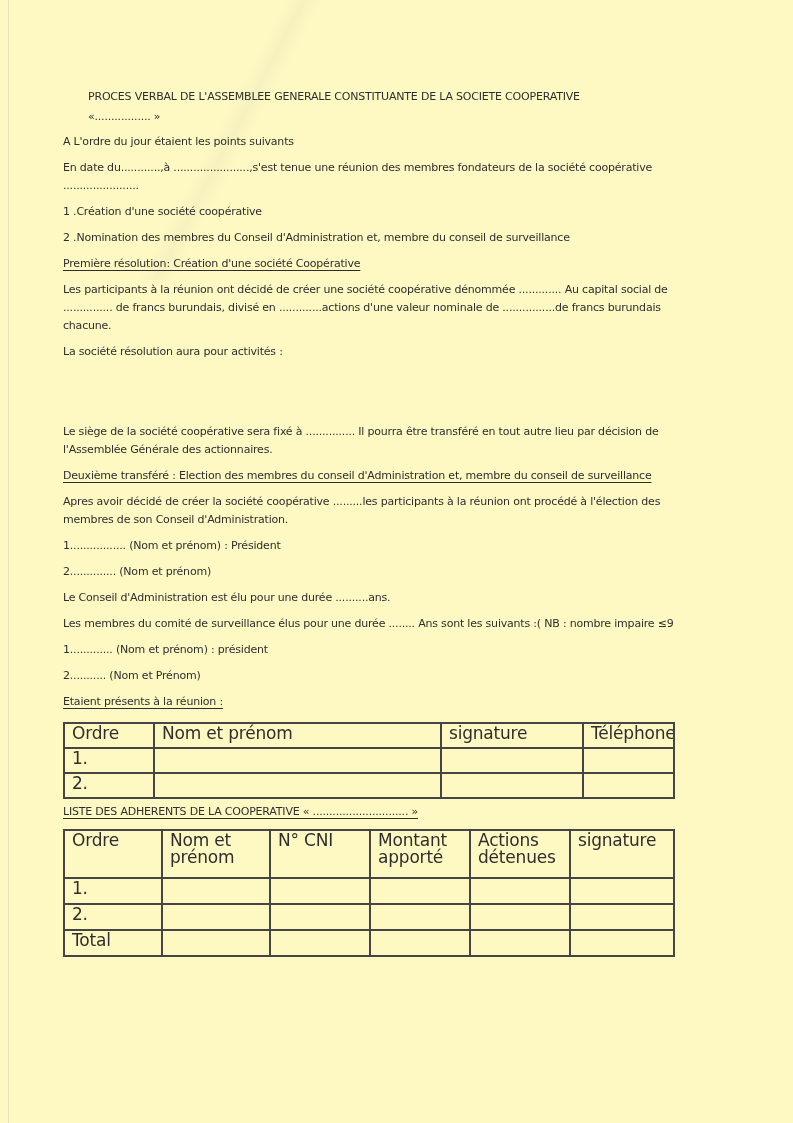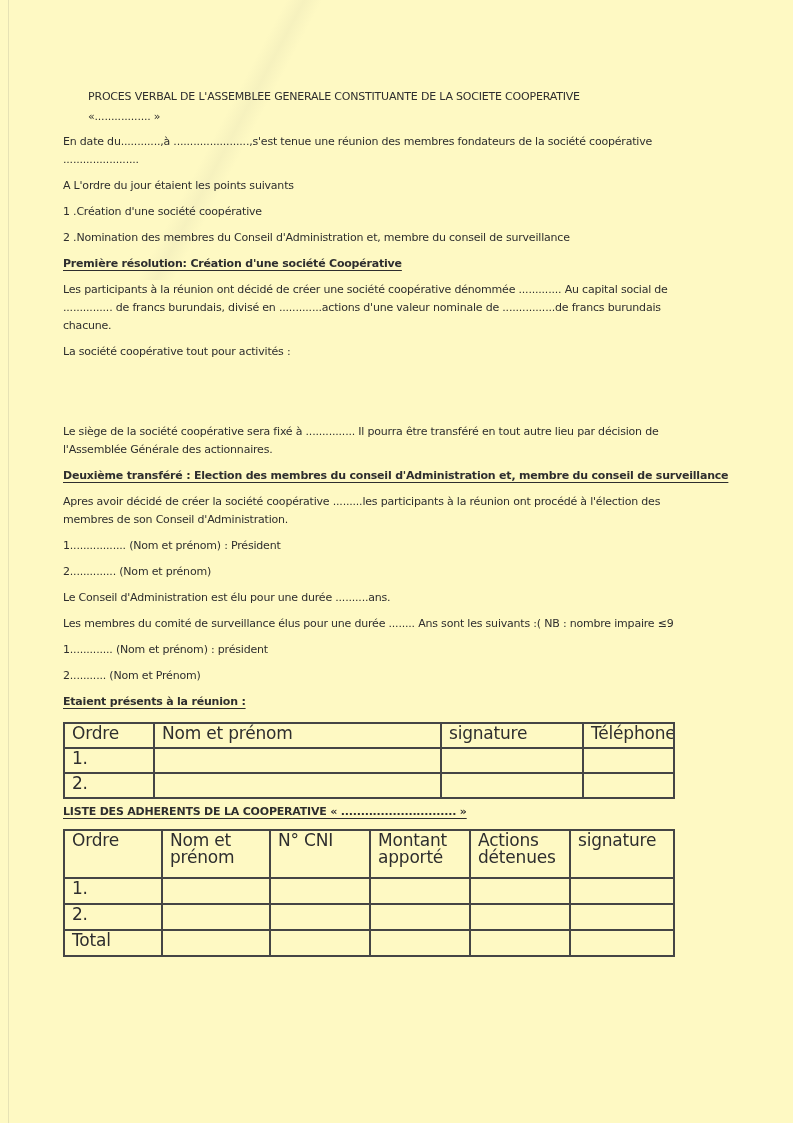--- a/index.html
+++ b/index.html
@@ -22,21 +22,21 @@
   }
   .scan-crease {
     position: absolute; left: 0; top: 0; width: 460px; height: 280px;
     background: linear-gradient(118deg, transparent 47%, rgba(140,140,130,0.07) 50%, transparent 53%);
     pointer-events: none;
   }
   .content { position: absolute; left: 63px; top: 88px; width: 700px; }
   .content p, .content .heading { margin: 0 0 8px 0; white-space: pre-line; }
   .title-line { margin: 0 0 2px 25px; white-space: pre-line; }
   .subtitle-line { margin: 0 0 7px 25px; white-space: pre-line; }
-  .underline { text-decoration: underline; text-decoration-thickness: 1px; text-underline-offset: 3px; font-weight: bold; }
+  .underline { text-decoration: underline; text-decoration-thickness: 1px; text-underline-offset: 3px; }
   .gap-large { margin-bottom: 62px !important; }
   .attendance-heading { margin-bottom: 11px !important; }
 
   table { border-collapse: collapse; table-layout: fixed; width: 610px; background: transparent; }
   td, th {
     border: 2px solid #454545;
     padding: 1px 7px;
     text-align: left;
     vertical-align: top;
     font-weight: normal;
@@ -55,31 +55,31 @@
 <body>
 
 <div class="page">
   <div class="scan-crease"></div>
   <div class="scan-edge-line"></div>
 
   <div class="content">
     <div class="title-line">PROCES VERBAL DE L'ASSEMBLEE GENERALE CONSTITUANTE DE LA SOCIETE COOPERATIVE</div>
     <div class="subtitle-line">«................. »</div>
 
+    <p>A L'ordre du jour étaient les points suivants</p>
     <p>En date du............,à .......................,s'est tenue une réunion des membres fondateurs de la société coopérative
 .......................</p>
-    <p>A L'ordre du jour étaient les points suivants</p>
     <p>1 .Création d'une société coopérative</p>
     <p>2 .Nomination des membres du Conseil d'Administration et, membre du conseil de surveillance</p>
 
     <p class="heading underline">Première résolution: Création d'une société Coopérative</p>
     <p>Les participants à la réunion ont décidé de créer une société coopérative dénommée ............. Au capital social de
 ............... de francs burundais, divisé en .............actions d'une valeur nominale de ................de francs burundais
 chacune.</p>
-    <p class="gap-large">La société coopérative tout pour activités :</p>
+    <p class="gap-large">La société résolution aura pour activités :</p>
 
     <p>Le siège de la société coopérative sera fixé à ............... Il pourra être transféré en tout autre lieu par décision de
 l'Assemblée Générale des actionnaires.</p>
 
     <p class="heading underline">Deuxième transféré : Election des membres du conseil d'Administration et, membre du conseil de surveillance</p>
     <p>Apres avoir décidé de créer la société coopérative .........les participants à la réunion ont procédé à l'élection des
 membres de son Conseil d'Administration.</p>
     <p>1................. (Nom et prénom) : Président</p>
     <p>2.............. (Nom et prénom)</p>
     <p>Le Conseil d'Administration est élu pour une durée ..........ans.</p>

